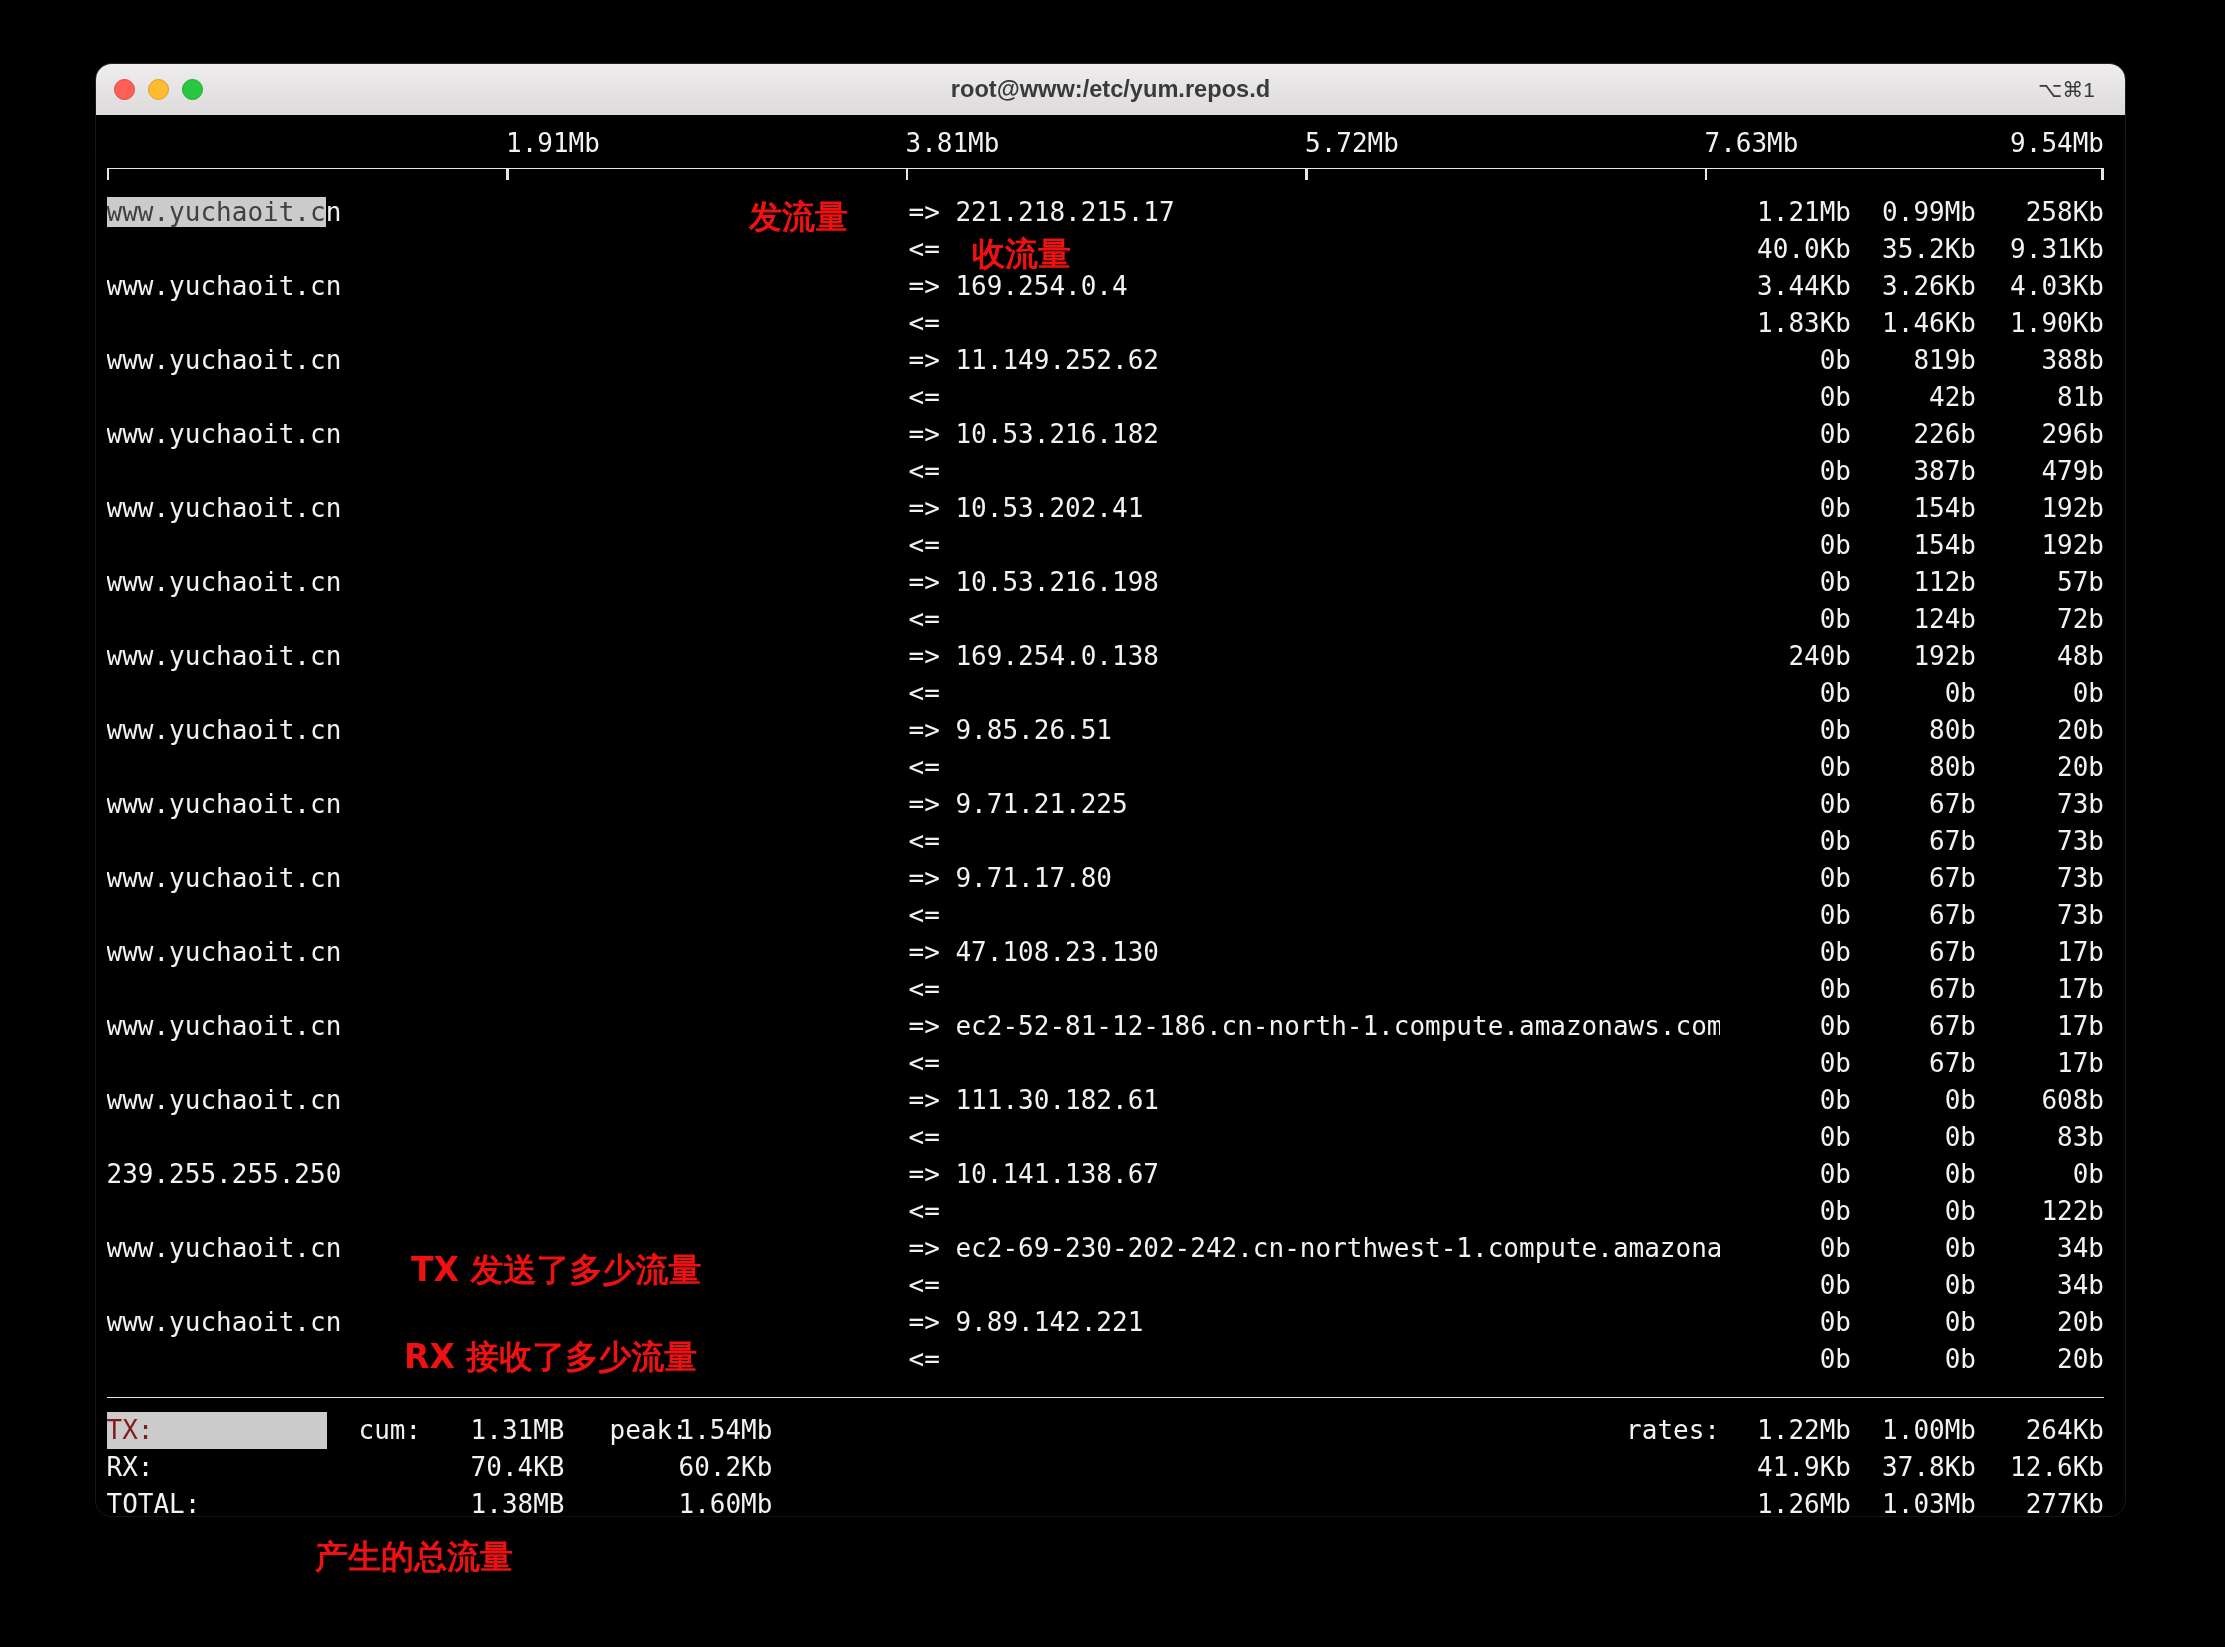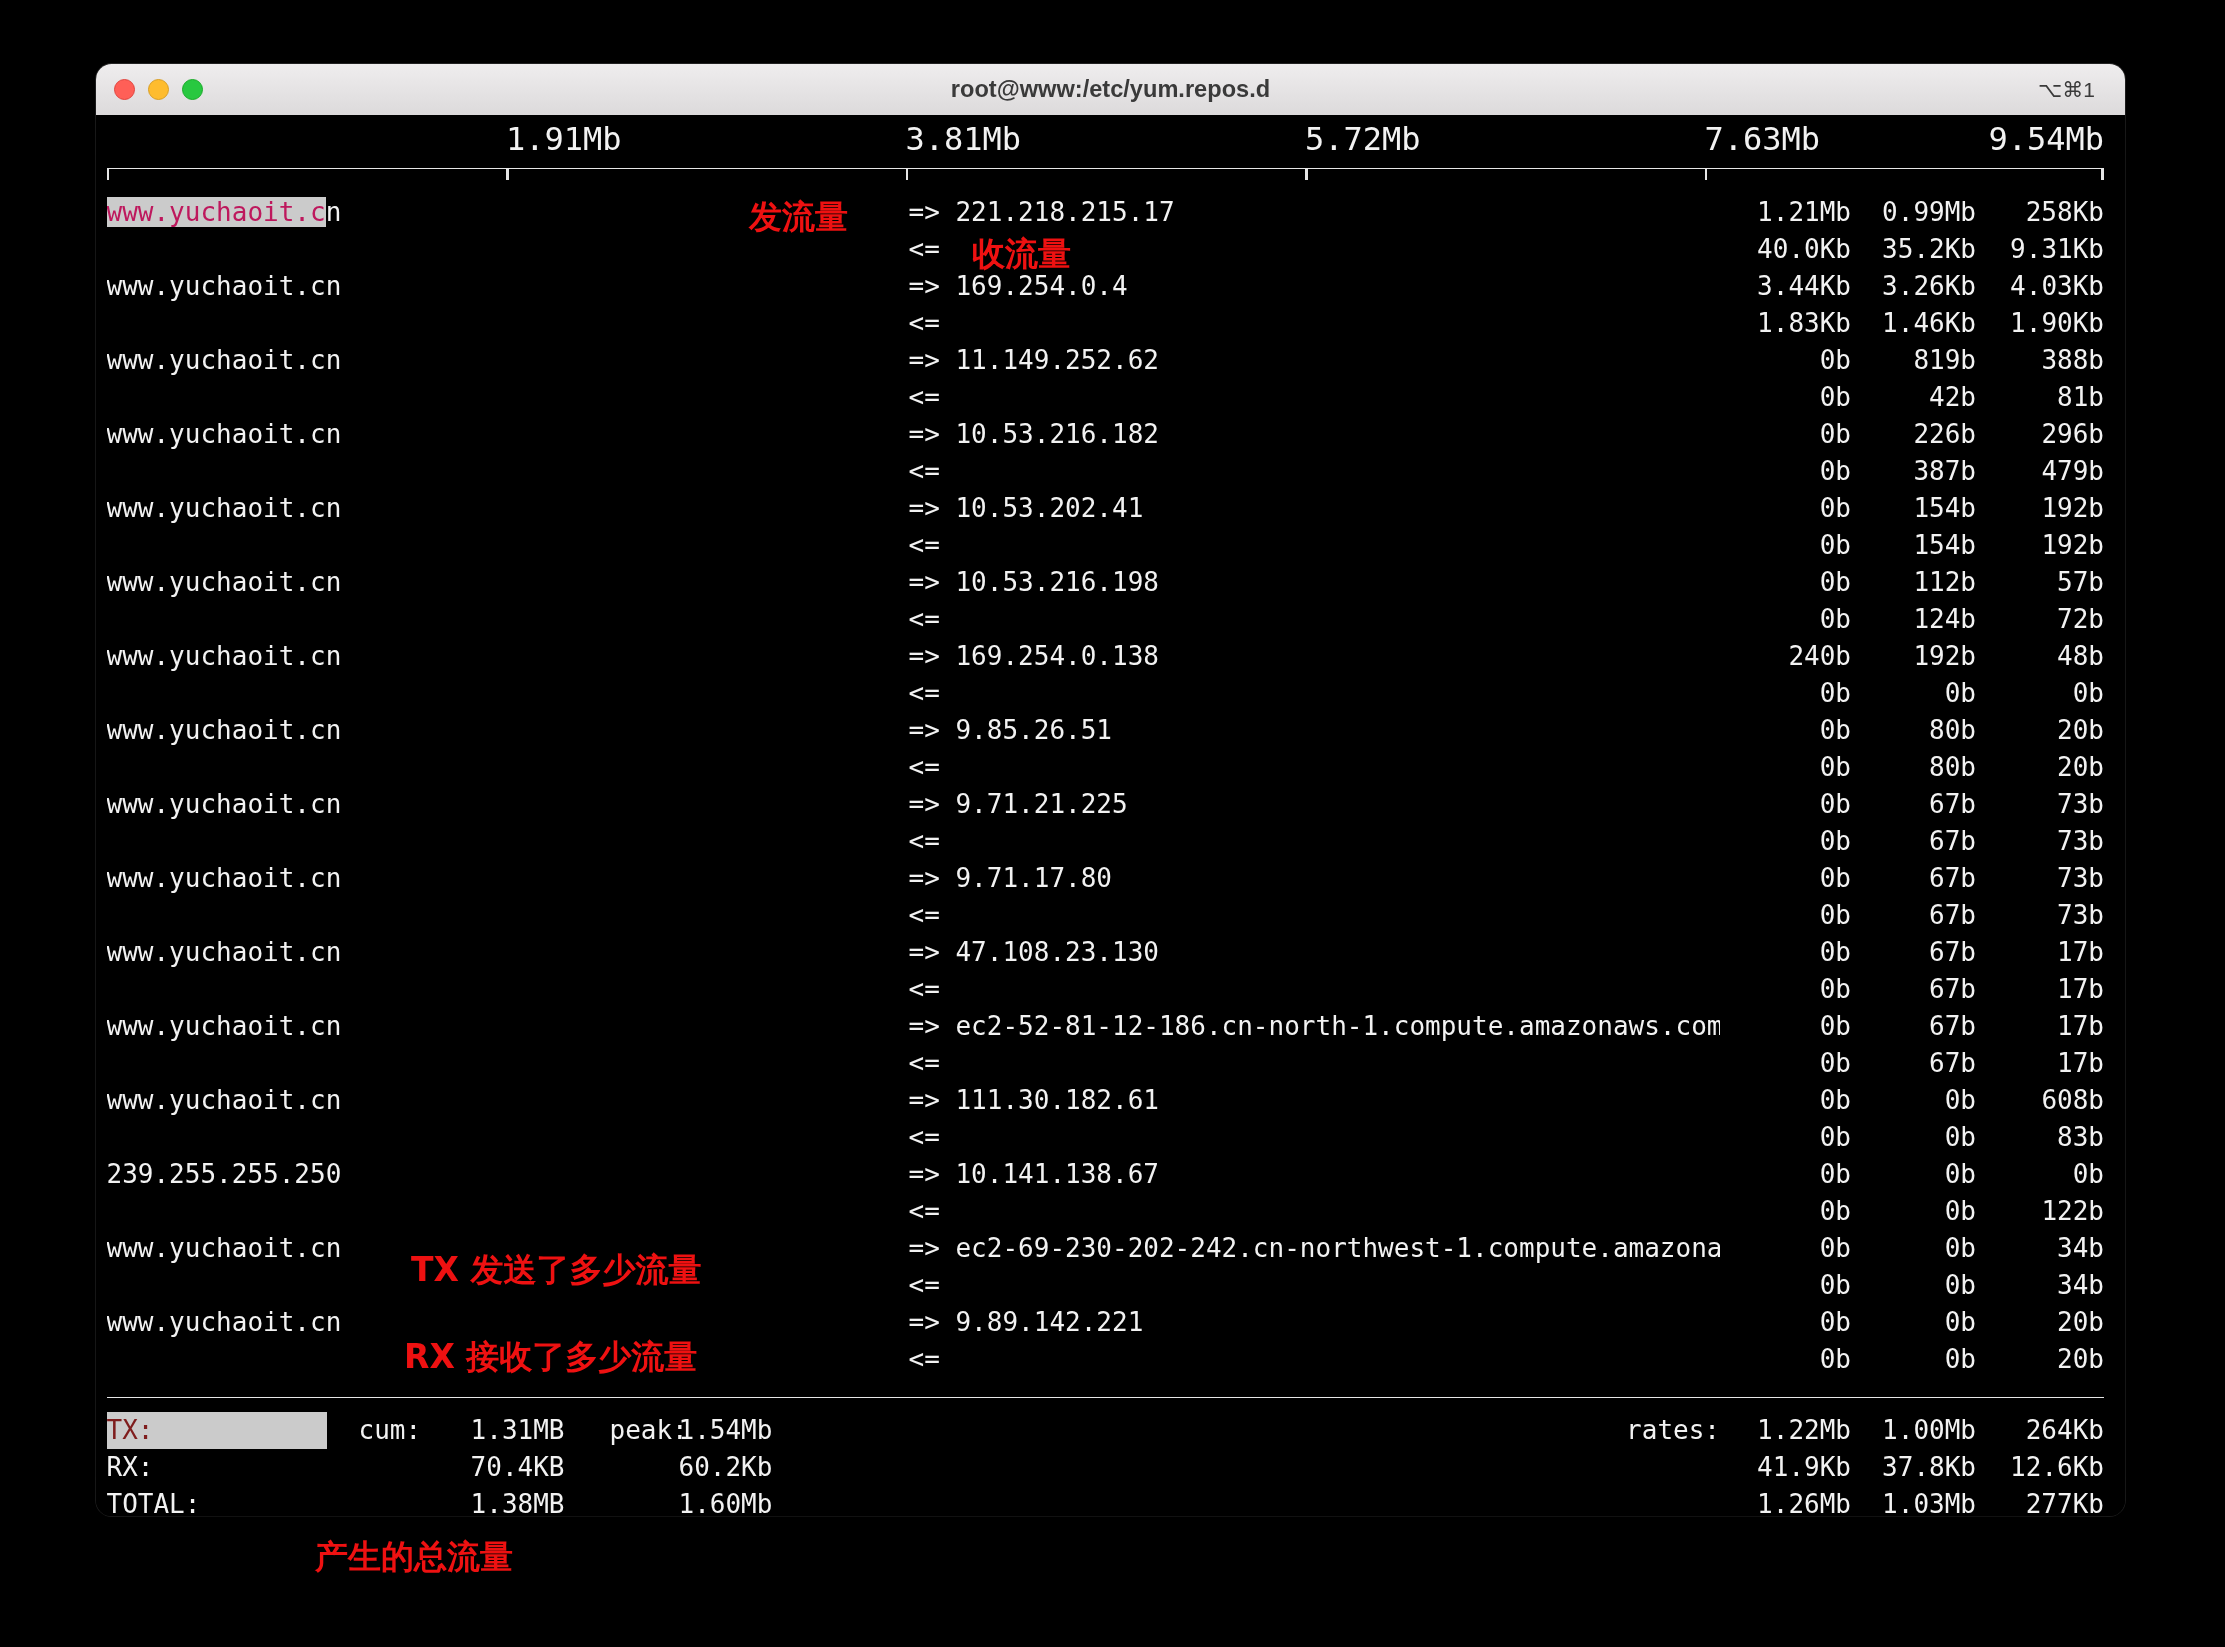--- a/index.html
+++ b/index.html
@@ -31,30 +31,30 @@
 
   
   .term{
     position:absolute;left:0;top:51px;right:0;bottom:0;
     background:#000;color:#f2f2f2;
     font-family:"DejaVu Sans Mono",monospace;font-size:26px;
     padding:0 21px 0 10.5px;
   }
   
   .scale{position:relative;height:53px;border-bottom:1.7px solid #e6e6e6;}
-  .scale-label{position:absolute;bottom:10.5px;font-size:32px;color:#f2f2f2;white-space:nowrap;}
+  .scale-label{position:absolute;bottom:10.5px;font-size:26px;color:#f2f2f2;white-space:nowrap;}
   .sl0{left:20%;} .sl1{left:40%;} .sl2{left:60%;} .sl3{left:80%;} .sl4{right:0;}
   .tick{position:absolute;top:100%;width:2.6px;height:12.2px;background:#e6e6e6;}
   .t0{left:0;} .t1{left:20%;} .t2{left:40%;} .t3{left:60%;} .t4{left:80%;} .t5{right:0;}
 
   
   .rows{margin-top:25px;}
   .line{display:flex;height:37px;line-height:37px;white-space:pre;}
   .host{width:802px;flex:none;overflow:hidden;}
-  .hl{background:#cbcbcb;color:#be185d;}
+  .hl{background:#cbcbcb;color:#404040;}
   .mid{flex:1;overflow:hidden;}
   .r{flex:none;text-align:right;}
   .r1{width:131px;} .r2{width:125px;} .r3{width:128px;}
 
   
   .footer{margin-top:19px;border-top:1.7px solid #e6e6e6;padding-top:14px;}
   .flabel{width:252px;flex:none;}
   .flabel .bar{display:inline-block;width:220px;background:#cbcbcb;color:#7f1d1d;}
   .fcum-label{width:79px;flex:none;}
   .fcum-val{width:127px;flex:none;text-align:right;}

